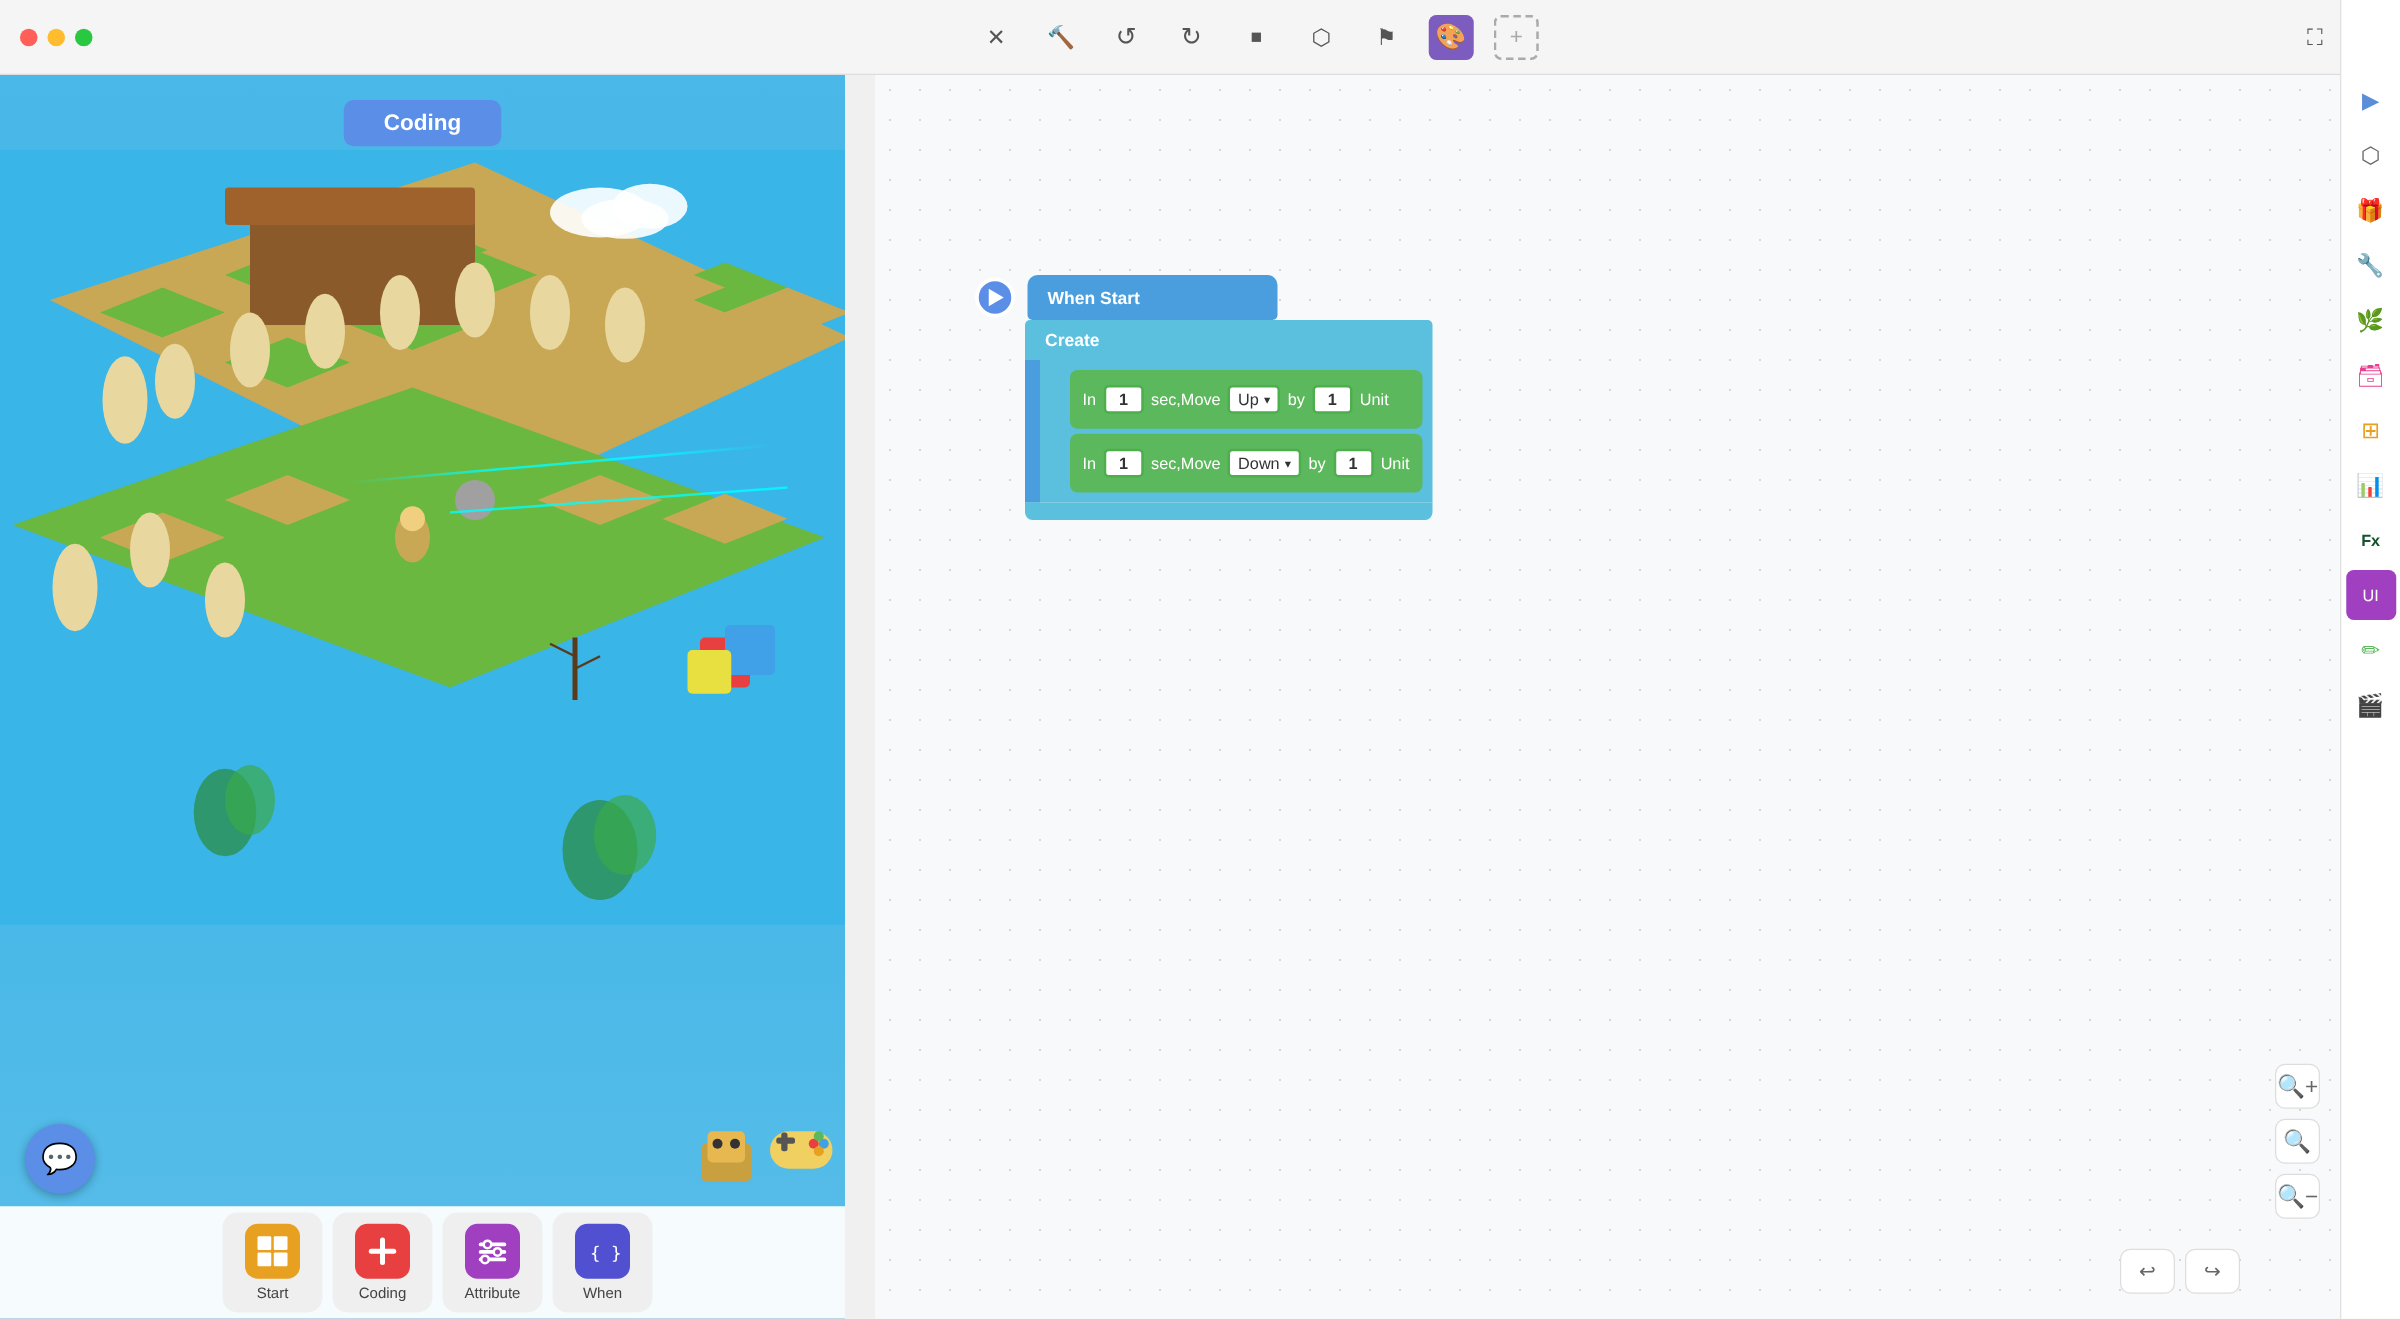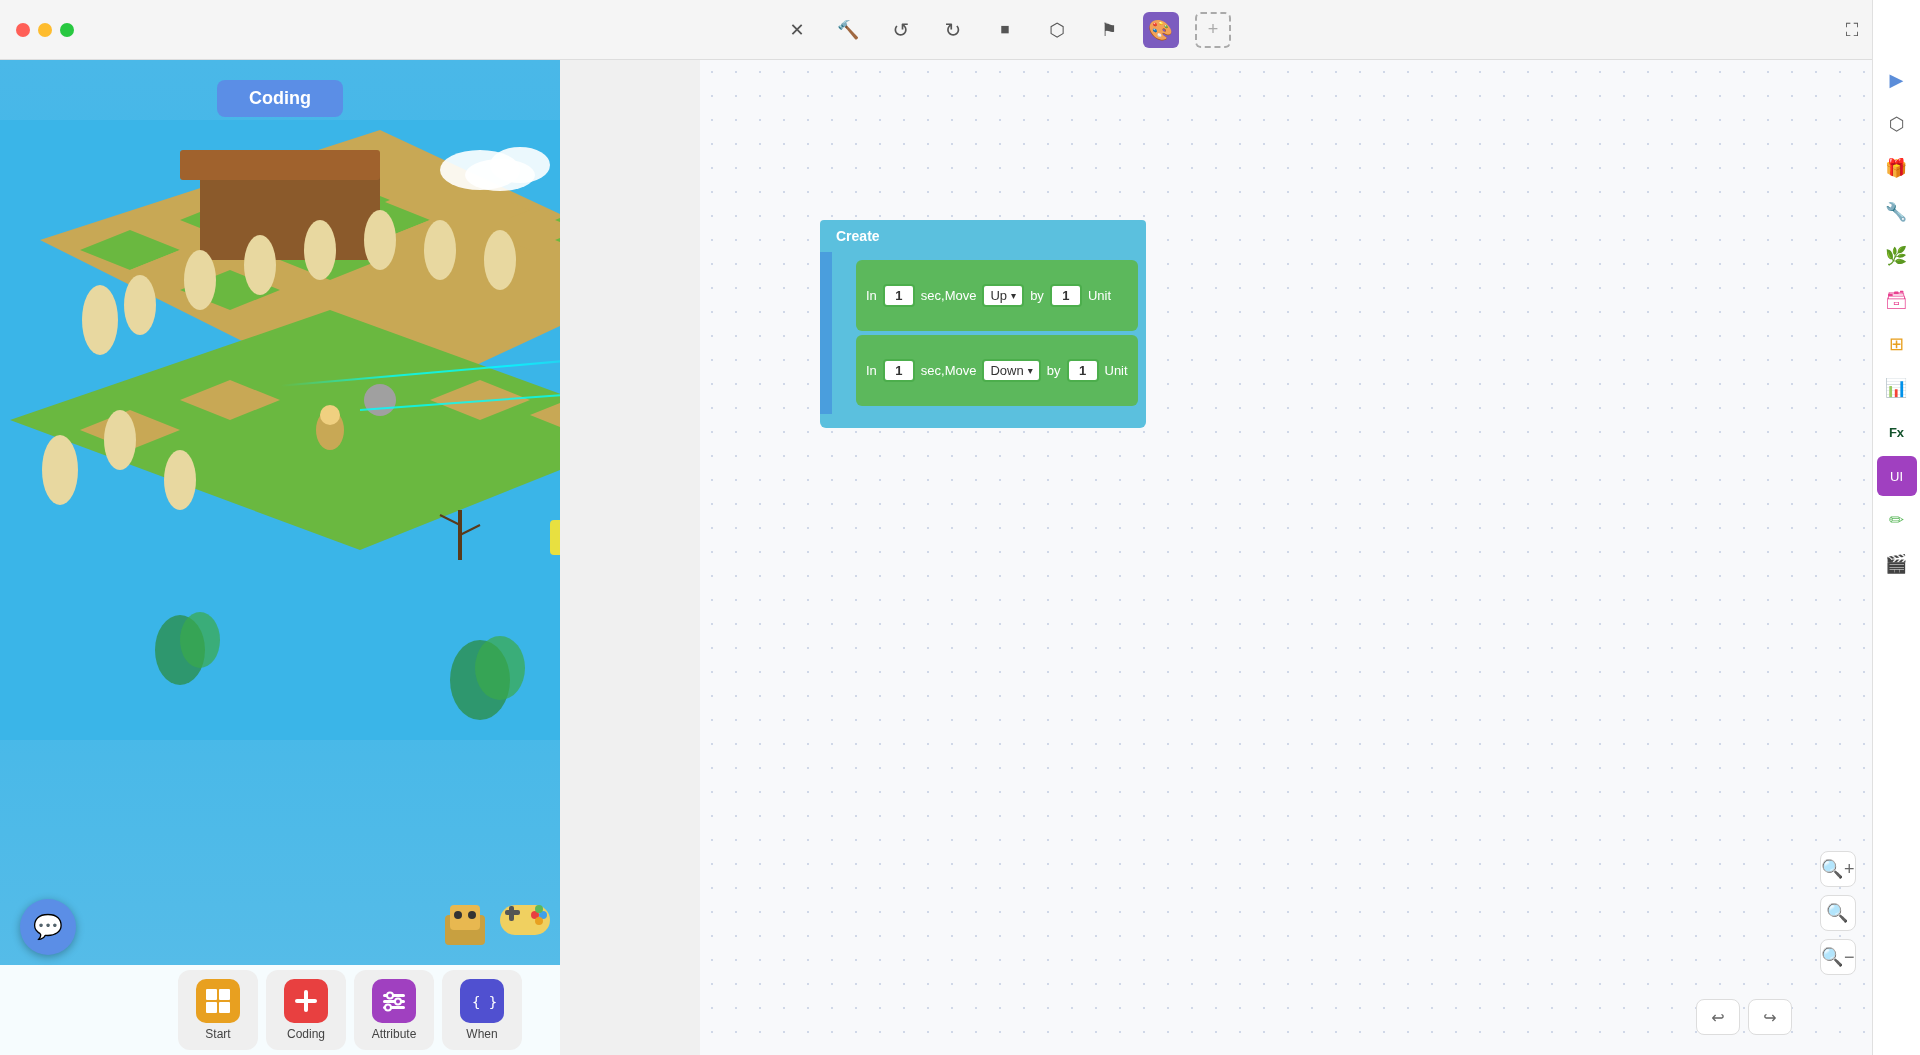--- a/index.html
+++ b/index.html
@@ -103,21 +103,21 @@
       color: #666;
       transition: background 0.15s;
     }
     .sidebar-icon.active { color: #5b8dd9; }
 
     
     #game-area {
       position: absolute;
       top: 60px;
       left: 0;
-      width: 560px;
+      width: 676px;
       bottom: 0;
       background: #737373;
       overflow: hidden;
     }
 
     .coding-label {
       position: absolute;
       top: 20px;
       left: 50%;
       transform: translateX(-50%);
@@ -277,21 +277,21 @@
     .block-inner {
       background: #5bc0de;
       padding: 4px 8px 4px 24px;
       border-left: 12px solid #4a9edd;
     }
 
     
     .block-move {
       background: #5cb85c;
       border-radius: 6px;
-      padding: 24px 10px;
+      padding: 12px 10px;
       display: flex;
       align-items: center;
       gap: 6px;
       margin: 4px 0;
       color: white;
       font-size: 13px;
       font-weight: 500;
       white-space: nowrap;
     }
     .block-input {
@@ -611,20 +611,28 @@
       </div>
       <span class="btn-label">When</span>
     </button>
   </div>
 </div>
 
 <div id="code-area">
 
   <div class="blocks-container">
 
+    <div style="display:flex;align-items:center;margin-bottom:0;">
+      <div class="block-play-btn">
+        <div class="play-triangle"></div>
+      </div>
+      <div class="block-when-start">
+        <span class="block-text">When Start</span>
+      </div>
+    </div>
 
     <div style="margin-left:40px;margin-top:0;">
 
       <div class="block-repeat-header">
         <span>Create</span>
       </div>
 
       <div class="block-inner">
 
         <div class="block-move">

